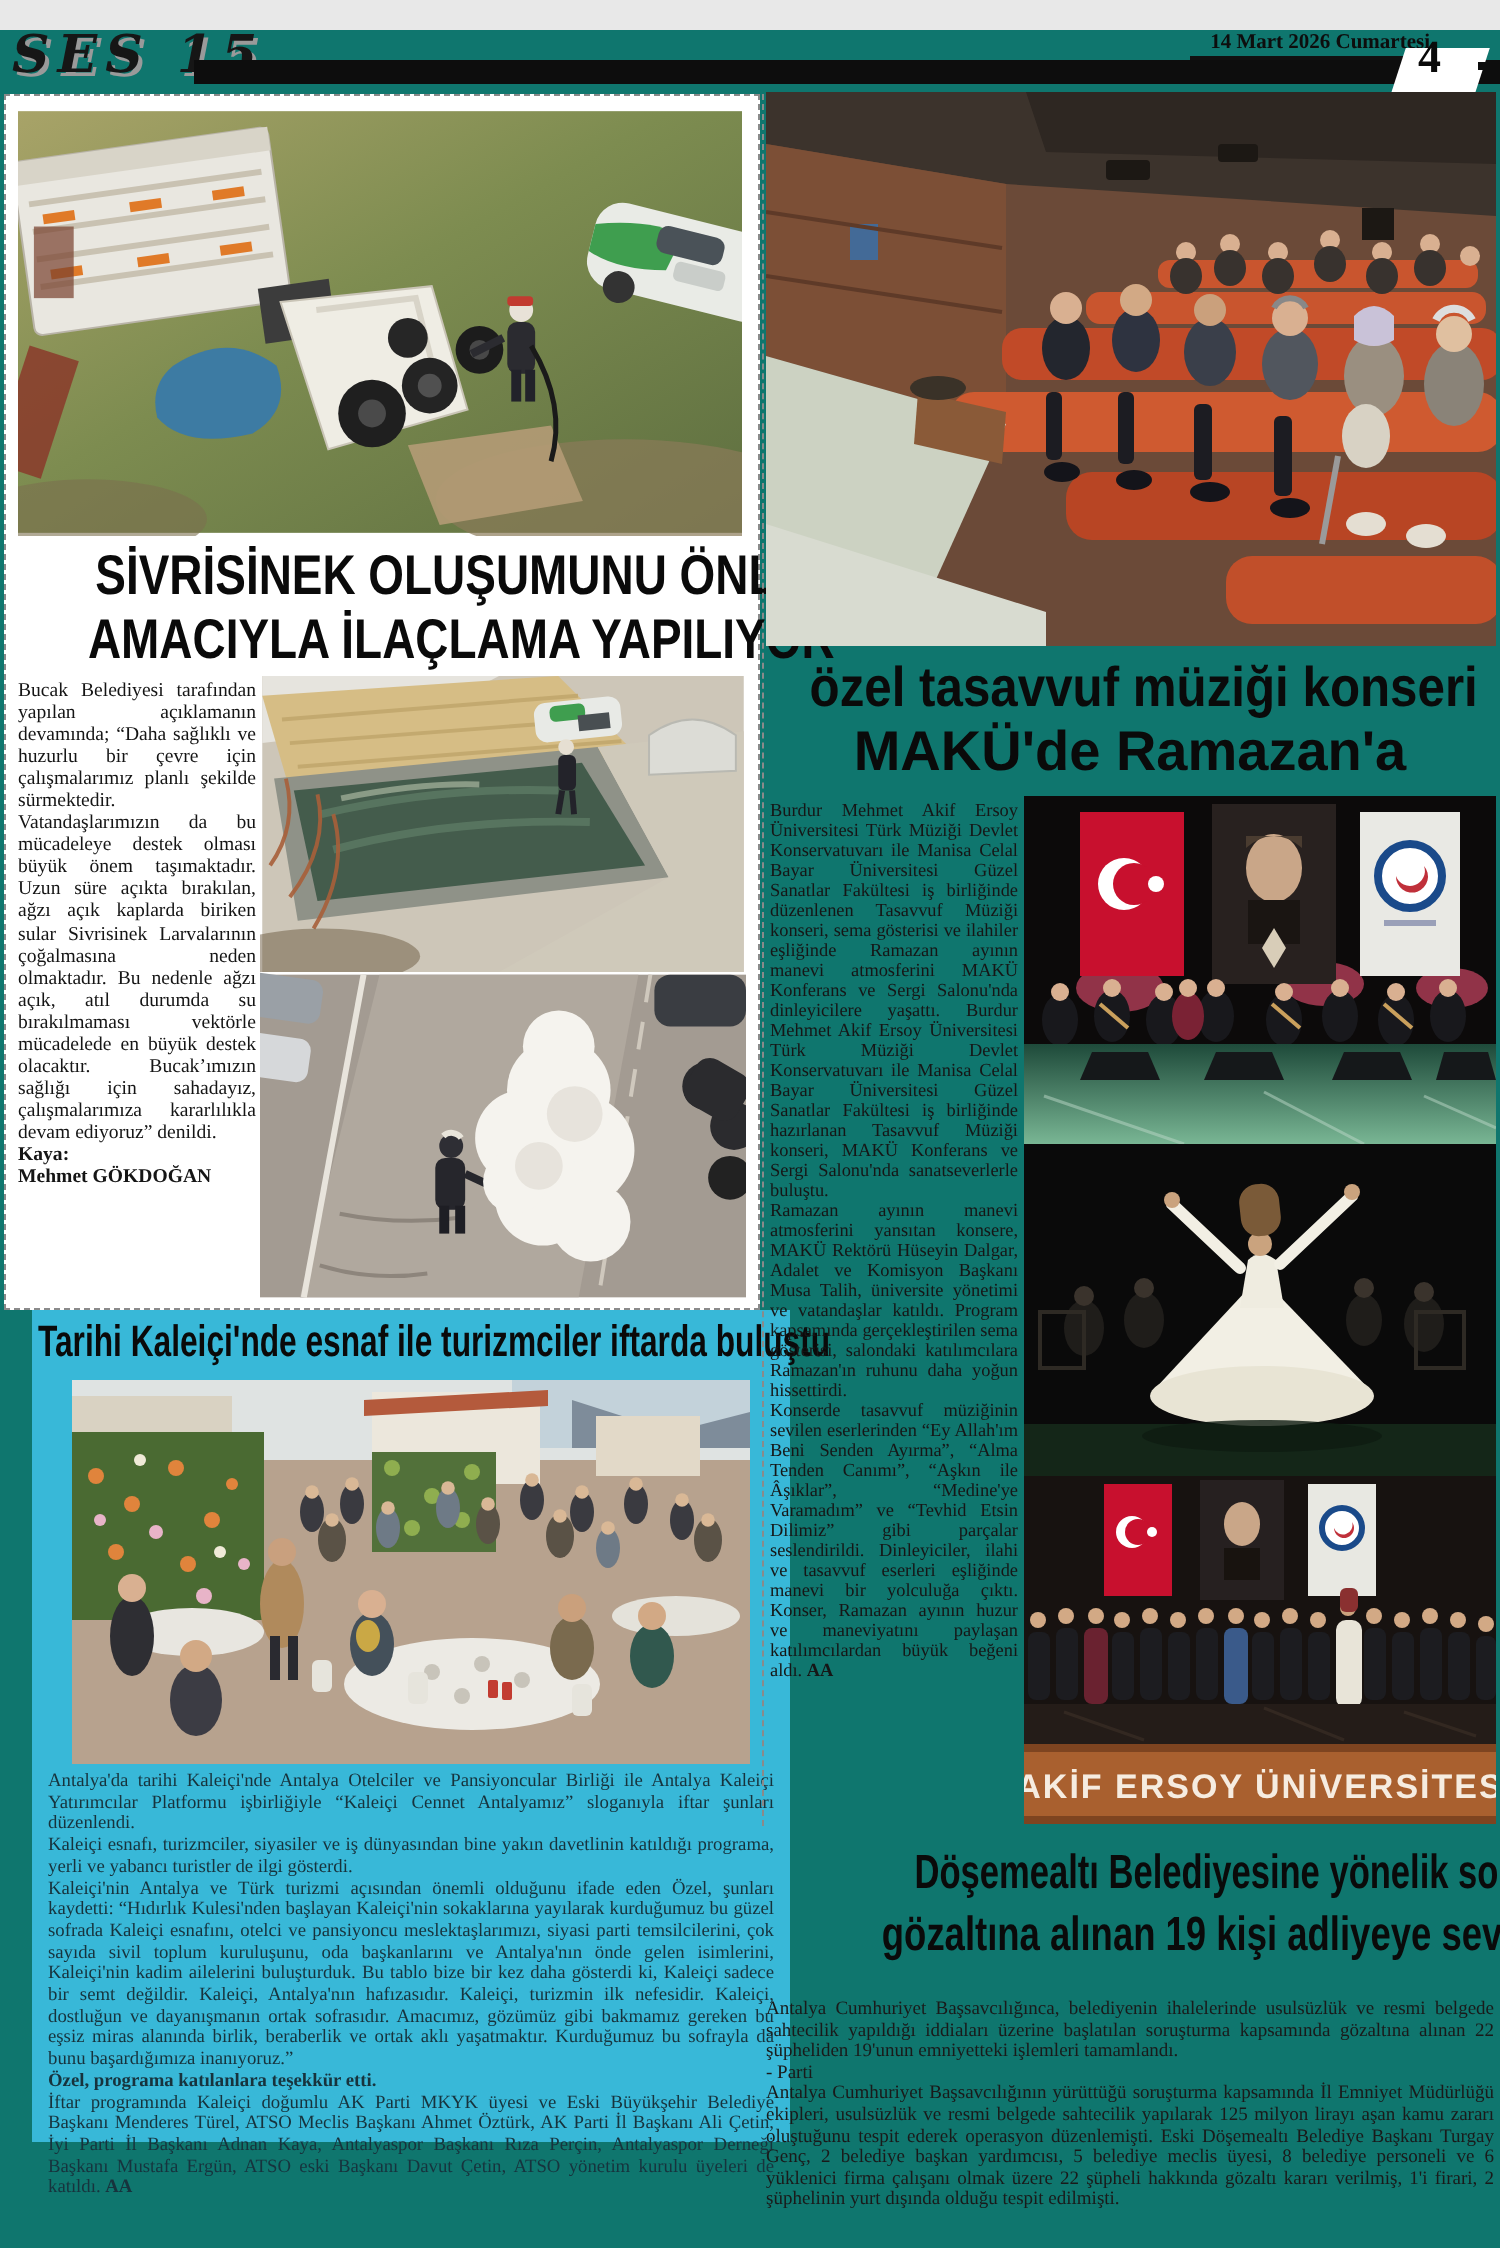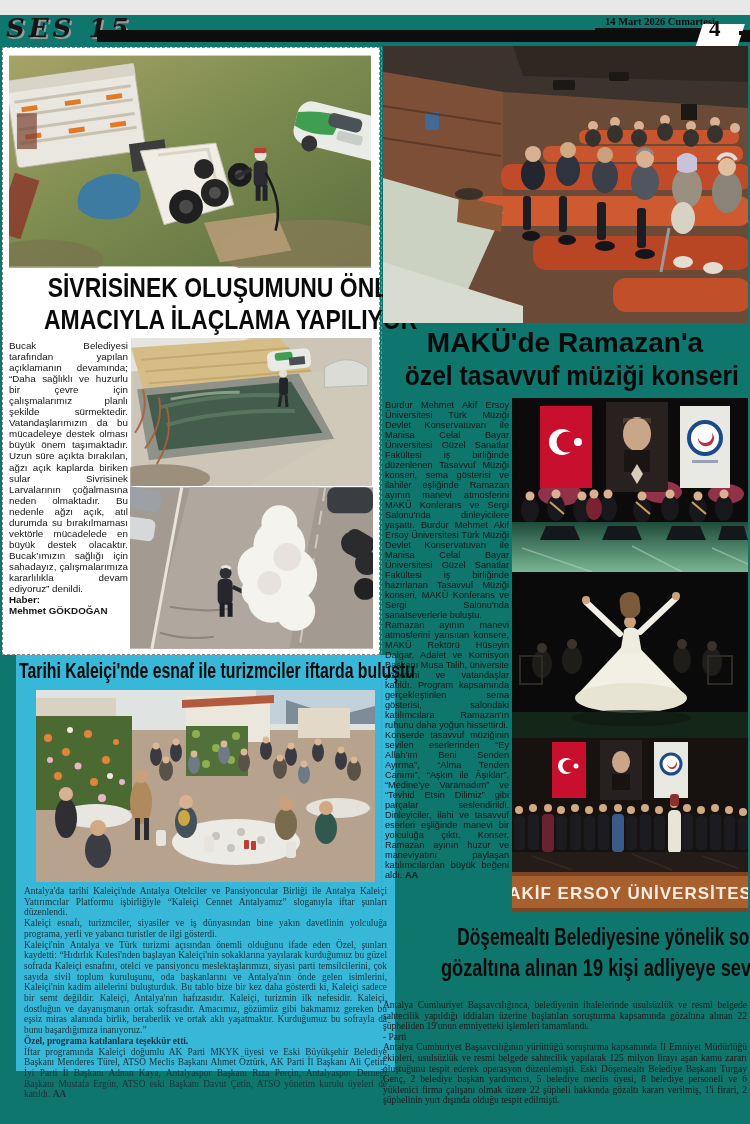--- a/index.html
+++ b/index.html
@@ -13,21 +13,21 @@
   .dateline{right:33px;top:13px;width:122px;height:1.5px;background:#111;}
   .date{right:35px;top:1px;font:bold 10.5px "Liberation Serif",serif;color:#0d0d0d;}
   .notch{left:699px;top:9px;width:42px;height:24px;background:#fff;transform:skewX(-18deg);}
   .tail{left:739px;top:16px;width:11px;height:4px;background:#0d0d0d;}
   .pagenum{left:709px;top:1px;font:bold 23px "Liberation Serif",serif;color:#0a0a0a;}
   
   .h-big{font-family:"Liberation Sans",sans-serif;font-weight:800;color:#0a0a0a;text-align:center;}
   .cond{display:inline-block;white-space:nowrap;transform-origin:50% 50%;}
   
   .block1{left:2px;top:32px;width:376px;height:606px;border:1.5px dashed #8a8a8a;background:#fff;}
-  .body-col{font-family:Liberation Sans, sans-serif;text-align:justify;color:#151515;}
+  .body-col{font-family:Liberation Serif, serif;text-align:justify;color:#151515;}
   .block1 .body-col{position:absolute;left:6px;top:292px;width:119px;height:308px;
         font-size:9.8px;line-height:11.05px;overflow:hidden;}
   .byline{font-weight:bold;text-align:left;}
   
   .cyanblock{left:16px;top:640px;width:379px;height:416px;background:#38b8d8;}
   .cyanblock .htext{position:absolute;left:3px;top:1px;width:376px;}
   .cyanbody{position:absolute;left:8px;top:231px;width:363px;font-size:9.4px;line-height:10.7px;
         color:#17333d;text-align:justify;overflow:hidden;height:250px;}
   .cyanbody p{margin:0;}
   .subhead{font-weight:bold;}
@@ -121,21 +121,21 @@
       <rect x="8" y="58" width="20" height="36" fill="#77402e" opacity=".7"></rect>
     </svg>
 
     <div class="abs h-big" style="left:0;top:224px;width:100%;">
       <div style="font-size:28px;line-height:32px;"><span class="cond" style="transform:scaleX(.82);">SİVRİSİNEK OLUŞUMUNU ÖNLEMEK</span></div>
       <div style="font-size:28px;line-height:32px;"><span class="cond" style="transform:scaleX(.82);">AMACIYLA İLAÇLAMA YAPILIYOR</span></div>
     </div>
 
     <div class="body-col">
       <span>Bucak Belediyesi tarafından yapılan açıklamanın devamında; “Daha sağlıklı ve huzurlu bir çevre için çalışmalarımız planlı şekilde sürmektedir. Vatandaşlarımızın da bu mücadeleye destek olması büyük önem taşımaktadır. Uzun süre açıkta bırakılan, ağzı açık kaplarda biriken sular Sivrisinek Larvalarının çoğalmasına neden olmaktadır. Bu nedenle ağzı açık, atıl durumda su bırakılmaması vektörle mücadelede en büyük destek olacaktır. Bucak’ımızın sağlığı için sahadayız, çalışmalarımıza kararlılıkla devam ediyoruz” denildi.</span>
-      <div class="byline">Haber:</div>
+      <div class="byline">Kaya:</div>
       <div class="byline">Mehmet GÖKDOĞAN</div>
     </div>
 
     <svg class="abs photo" style="left:127px;top:290px;" width="243" height="148" viewBox="0 0 244 150" aria-hidden="true">
       <rect width="244" height="150" fill="#cdc6b8"></rect>
       <polygon points="0,0 120,0 70,26 0,34" fill="#e6e4de"></polygon>
       <polygon points="0,10 150,0 190,40 14,58" fill="#d6bd85"></polygon>
       <g stroke="#c3a96f" stroke-width="2">
           <line x1="10" y1="22" x2="160" y2="10"></line>
           <line x1="14" y1="34" x2="172" y2="22"></line>
@@ -332,21 +332,21 @@
         <g fill="#e6e4dc">
             <rect x="120" y="140" width="10" height="16" rx="3"></rect>
             <rect x="168" y="146" width="10" height="16" rx="3"></rect>
             <rect x="250" y="152" width="10" height="16" rx="3"></rect>
           </g>
       </g>
     </svg>
 
     <div class="cyanbody">
       <p>Antalya'da tarihi Kaleiçi'nde Antalya Otelciler ve Pansiyoncular Birliği ile Antalya Kaleiçi Yatırımcılar Platformu işbirliğiyle “Kaleiçi Cennet Antalyamız” sloganıyla iftar şunları düzenlendi.</p>
-      <p>Kaleiçi esnafı, turizmciler, siyasiler ve iş dünyasından bine yakın davetlinin yolculuğa programa, yerli ve yabancı turistler de ilgi gösterdi.</p>
+      <p>Kaleiçi esnafı, turizmciler, siyasiler ve iş dünyasından bine yakın davetlinin katıldığı programa, yerli ve yabancı turistler de ilgi gösterdi.</p>
       <p>Kaleiçi'nin Antalya ve Türk turizmi açısından önemli olduğunu ifade eden Özel, şunları kaydetti: “Hıdırlık Kulesi'nden başlayan Kaleiçi'nin sokaklarına yayılarak kurduğumuz bu güzel sofrada Kaleiçi esnafını, otelci ve pansiyoncu meslektaşlarımızı, siyasi parti temsilcilerini, çok sayıda sivil toplum kuruluşunu, oda başkanlarını ve Antalya'nın önde gelen isimlerini, Kaleiçi'nin kadim ailelerini buluşturduk. Bu tablo bize bir kez daha gösterdi ki, Kaleiçi sadece bir semt değildir. Kaleiçi, Antalya'nın hafızasıdır. Kaleiçi, turizmin ilk nefesidir. Kaleiçi, dostluğun ve dayanışmanın ortak sofrasıdır. Amacımız, gözümüz gibi bakmamız gereken bu eşsiz miras alanında birlik, beraberlik ve ortak aklı yaşatmaktır. Kurduğumuz bu sofrayla da bunu başardığımıza inanıyoruz.”</p>
       <p class="subhead">Özel, programa katılanlara teşekkür etti.</p>
       <p><span>İftar programında Kaleiçi doğumlu AK Parti MKYK üyesi ve Eski Büyükşehir Belediye Başkanı Menderes Türel, ATSO Meclis Başkanı Ahmet Öztürk, AK Parti İl Başkanı Ali Çetin, İyi Parti İl Başkanı Adnan Kaya, Antalyaspor Başkanı Rıza Perçin, Antalyaspor Derneği Başkanı Mustafa Ergün, ATSO eski Başkanı Davut Çetin, ATSO yönetim kurulu üyeleri de katıldı.</span> <b>AA</b></p>
     </div>
   </div>
 
   <div class="abs vdiv"></div>
 
   <svg class="abs photo" style="left:383px;top:31px;" width="365" height="277" viewBox="0 0 365 277" aria-hidden="true">
     <rect width="365" height="277" fill="#6b4a38"></rect>
@@ -439,22 +439,22 @@
     </g>
     <polygon points="0,132 120,166 70,277 0,277" fill="#ccd2c2"></polygon>
     <polygon points="0,216 140,260 140,277 0,277" fill="#d8dbd0"></polygon>
     <g>
         <polygon points="76,150 120,160 118,186 74,176" fill="#8a5a38"></polygon>
         <ellipse cx="86" cy="148" rx="14" ry="6" fill="#3a3228"></ellipse>
       </g>
   </svg>
 
   <div class="abs h-big" style="left:382px;top:312px;width:366px;">
+    <div style="font-size:28px;line-height:33px;"><span class="cond" style="transform:scaleX(.88);">özel tasavvuf müziği konseri</span></div>
     <div style="font-size:28px;line-height:32px;"><span class="cond">MAKÜ'de Ramazan'a</span></div>
-    <div style="font-size:28px;line-height:33px;"><span class="cond" style="transform:scaleX(.88);">özel tasavvuf müziği konseri</span></div>
   </div>
 
   <div class="abs body-col makubody">
     <p>Burdur Mehmet Akif Ersoy Üniversitesi Türk Müziği Devlet Konservatuvarı ile Manisa Celal Bayar Üniversitesi Güzel Sanatlar Fakültesi iş birliğinde düzenlenen Tasavvuf Müziği konseri, sema gösterisi ve ilahiler eşliğinde Ramazan ayının manevi atmosferini MAKÜ Konferans ve Sergi Salonu'nda dinleyicilere yaşattı. Burdur Mehmet Akif Ersoy Üniversitesi Türk Müziği Devlet Konservatuvarı ile Manisa Celal Bayar Üniversitesi Güzel Sanatlar Fakültesi iş birliğinde hazırlanan Tasavvuf Müziği konseri, MAKÜ Konferans ve Sergi Salonu'nda sanatseverlerle buluştu.</p>
     <p>Ramazan ayının manevi atmosferini yansıtan konsere, MAKÜ Rektörü Hüseyin Dalgar, Adalet ve Komisyon Başkanı Musa Talih, üniversite yönetimi ve vatandaşlar katıldı. Program kapsamında gerçekleştirilen sema gösterisi, salondaki katılımcılara Ramazan'ın ruhunu daha yoğun hissettirdi.</p>
     <p><span>Konserde tasavvuf müziğinin sevilen eserlerinden “Ey Allah'ım Beni Senden Ayırma”, “Alma Tenden Canımı”, “Aşkın ile Âşıklar”, “Medine'ye Varamadım” ve “Tevhid Etsin Dilimiz” gibi parçalar seslendirildi. Dinleyiciler, ilahi ve tasavvuf eserleri eşliğinde manevi bir yolculuğa çıktı. Konser, Ramazan ayının huzur ve maneviyatını paylaşan katılımcılardan büyük beğeni aldı.</span> <b>AA</b></p>
   </div>
 
   <svg class="abs photo" style="left:512px;top:383px;" width="236" height="174" viewBox="0 0 236 174" aria-hidden="true">
     <rect width="236" height="174" fill="#0c0a0a"></rect>

